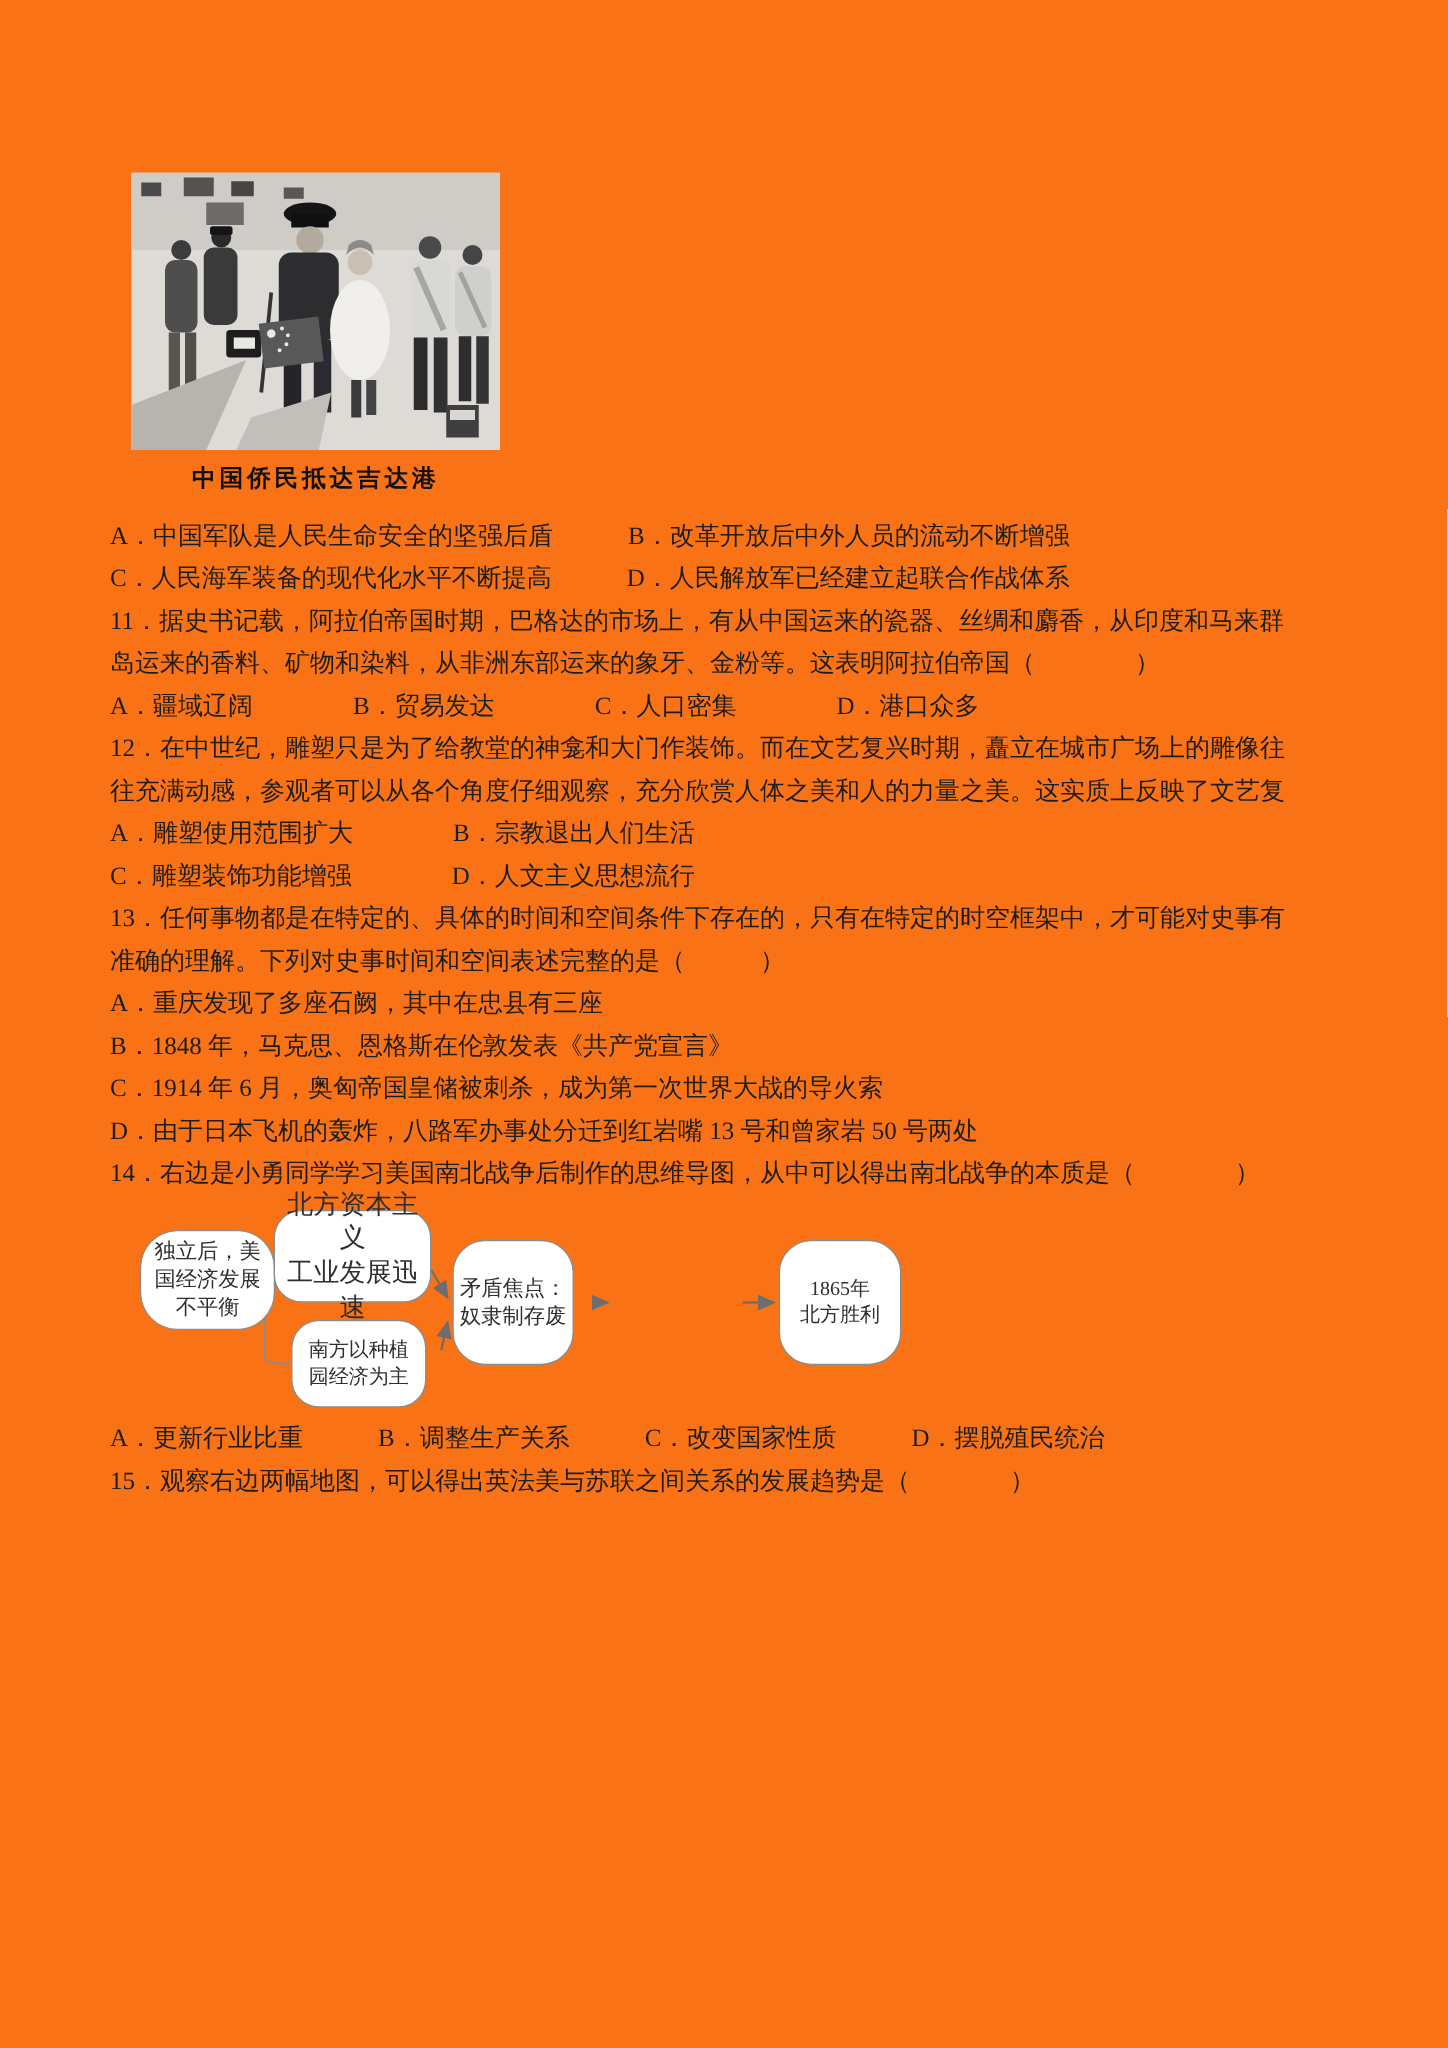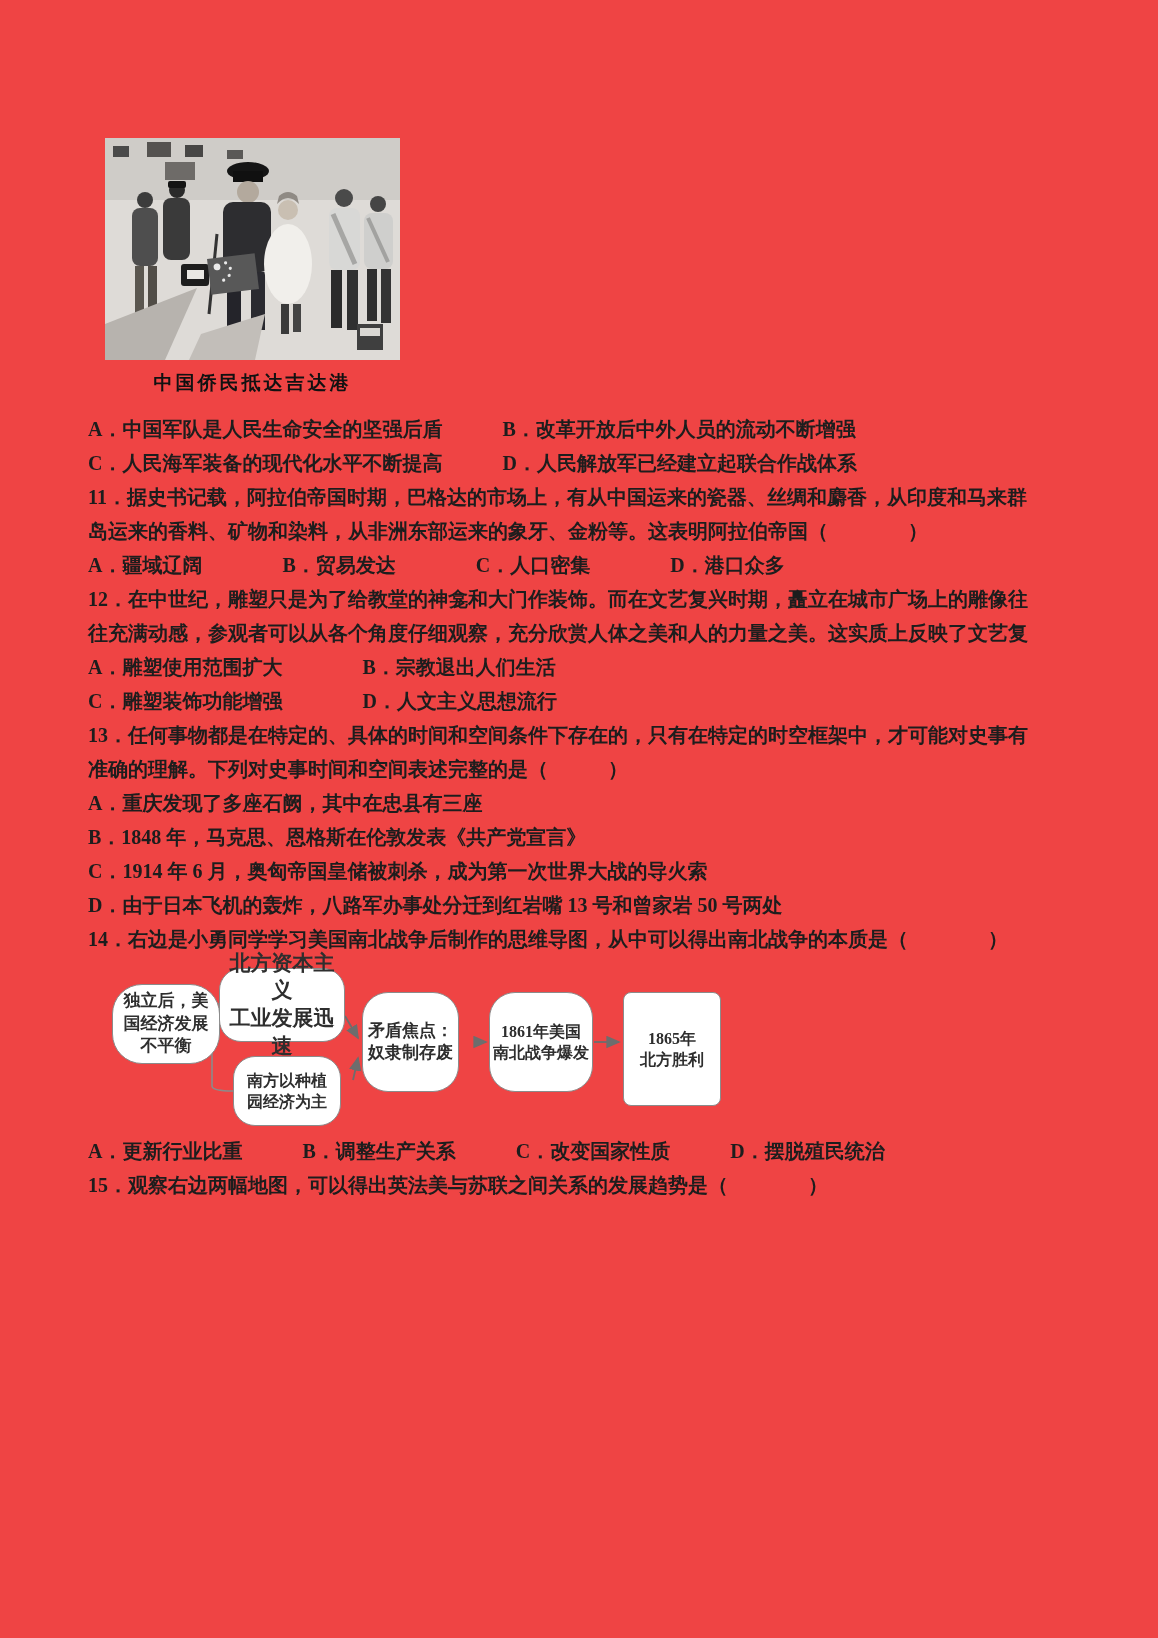--- a/index.html
+++ b/index.html
@@ -1,50 +1,50 @@
 <!DOCTYPE html>
 <html lang="zh"><head>
 <meta charset="utf-8">
 <style>
   html,body{margin:0;padding:0;background:#ffffff;}
   #page{
     position:relative;
     width:1158px;height:1638px;
-    background:#ef4444;
+    background:#f97316;
     overflow:hidden;
     font-family:"Liberation Serif","DejaVu Serif",serif;
     color:#1e1e1e;
   }
   #content{padding:0 0 0 88px;}
   .photo-wrap{margin:138px 0 0 17px;width:295px;height:222px;}
   .photo-wrap svg{display:block;width:295px;height:222px;}
   .photo-caption{
     width:295px;margin:10px 0 0 17px;
     text-align:center;font-weight:bold;font-size:19px;letter-spacing:3px;color:#111;
   }
-  .text-block{margin-top:16px;font-weight:bold;}
+  .text-block{margin-top:16px;}
   .line{
     font-size:20px;line-height:34px;min-height:34px;
     white-space:pre;color:#1d1d1d;
   }
   
   .fc{position:relative;width:660px;height:168px;margin:8px 0 2px 7px;}
   .fc-box{
     position:absolute;box-sizing:border-box;
     border:1.6px solid #8b8b8b;background:#ffffff;
     display:flex;align-items:center;justify-content:center;
     text-align:center;white-space:pre-line;
     color:#2e2e2e;line-height:1.32;
   }
   .fc-cause {left:17px;   top:20px; width:108px;height:80px;border-radius:30px;font-size:17px;}
   .fc-north {left:124px;top:4px;  width:126px;height:74px; border-radius:22px;font-size:21px;}
   .fc-south {left:138px;top:92px; width:108px;height:70px; border-radius:22px;font-size:16px;}
   .fc-focus {left:267px;top:28px; width:97px;height:100px;border-radius:26px;font-size:17px;}
   .fc-war   {left:394px;top:28px; width:104px;height:100px;border-radius:26px;font-size:16px;}
-  .fc-result{left:528px;top:28px; width:98px; height:114px;border-radius:8px;font-size:16px;}
+  .fc-result{left:528px;top:28px; width:98px; height:100px;border-radius:26px;font-size:16px;}
   .fc svg.connectors{position:absolute;left:0;top:0;width:660px;height:168px;pointer-events:none;}
 </style>
 </head>
 <body>
 
 <div id="page">
   <div id="content">
 
     <div class="photo-wrap">
       <svg viewBox="0 0 295 222">
@@ -149,22 +149,20 @@
         </svg>
         <div class="fc-box fc-cause">独立后，美
 国经济发展
 不平衡</div>
         <div class="fc-box fc-north">北方资本主义
 工业发展迅速</div>
         <div class="fc-box fc-south">南方以种植
 园经济为主</div>
         <div class="fc-box fc-focus">矛盾焦点：
 奴隶制存废</div>
-        <div class="fc-box fc-war">1861年美国
-南北战争爆发</div>
         <div class="fc-box fc-result">1865年
 北方胜利</div>
       </div>
 
       <div class="line">A．更新行业比重　　　B．调整生产关系　　　C．改变国家性质　　　D．摆脱殖民统治</div>
       <div class="line">15．观察右边两幅地图，可以得出英法美与苏联之间关系的发展趋势是（　　　　）</div>
     </div>
 
   </div>
 </div>

